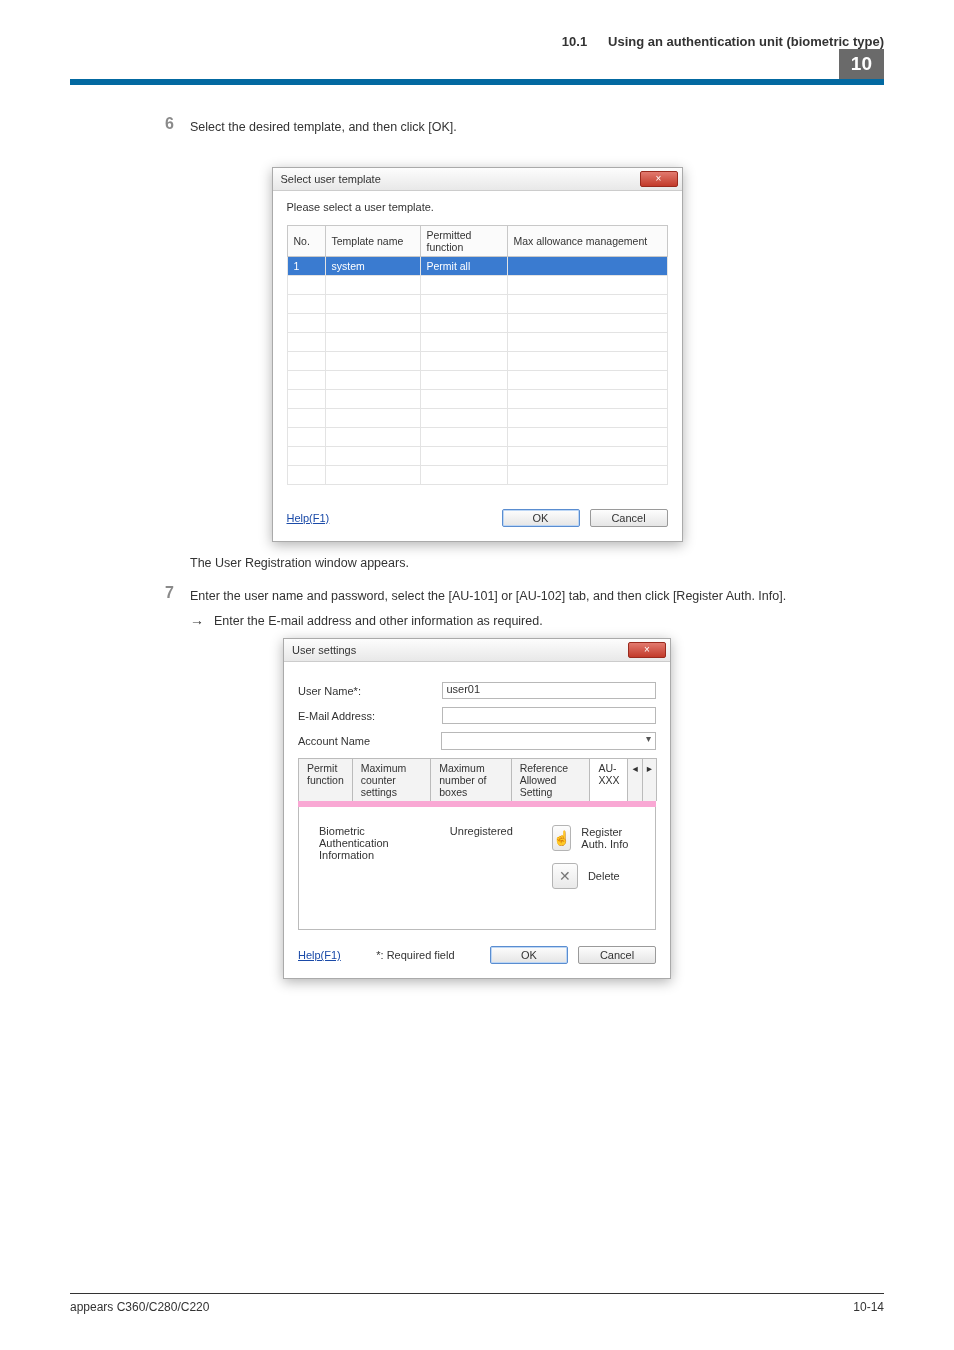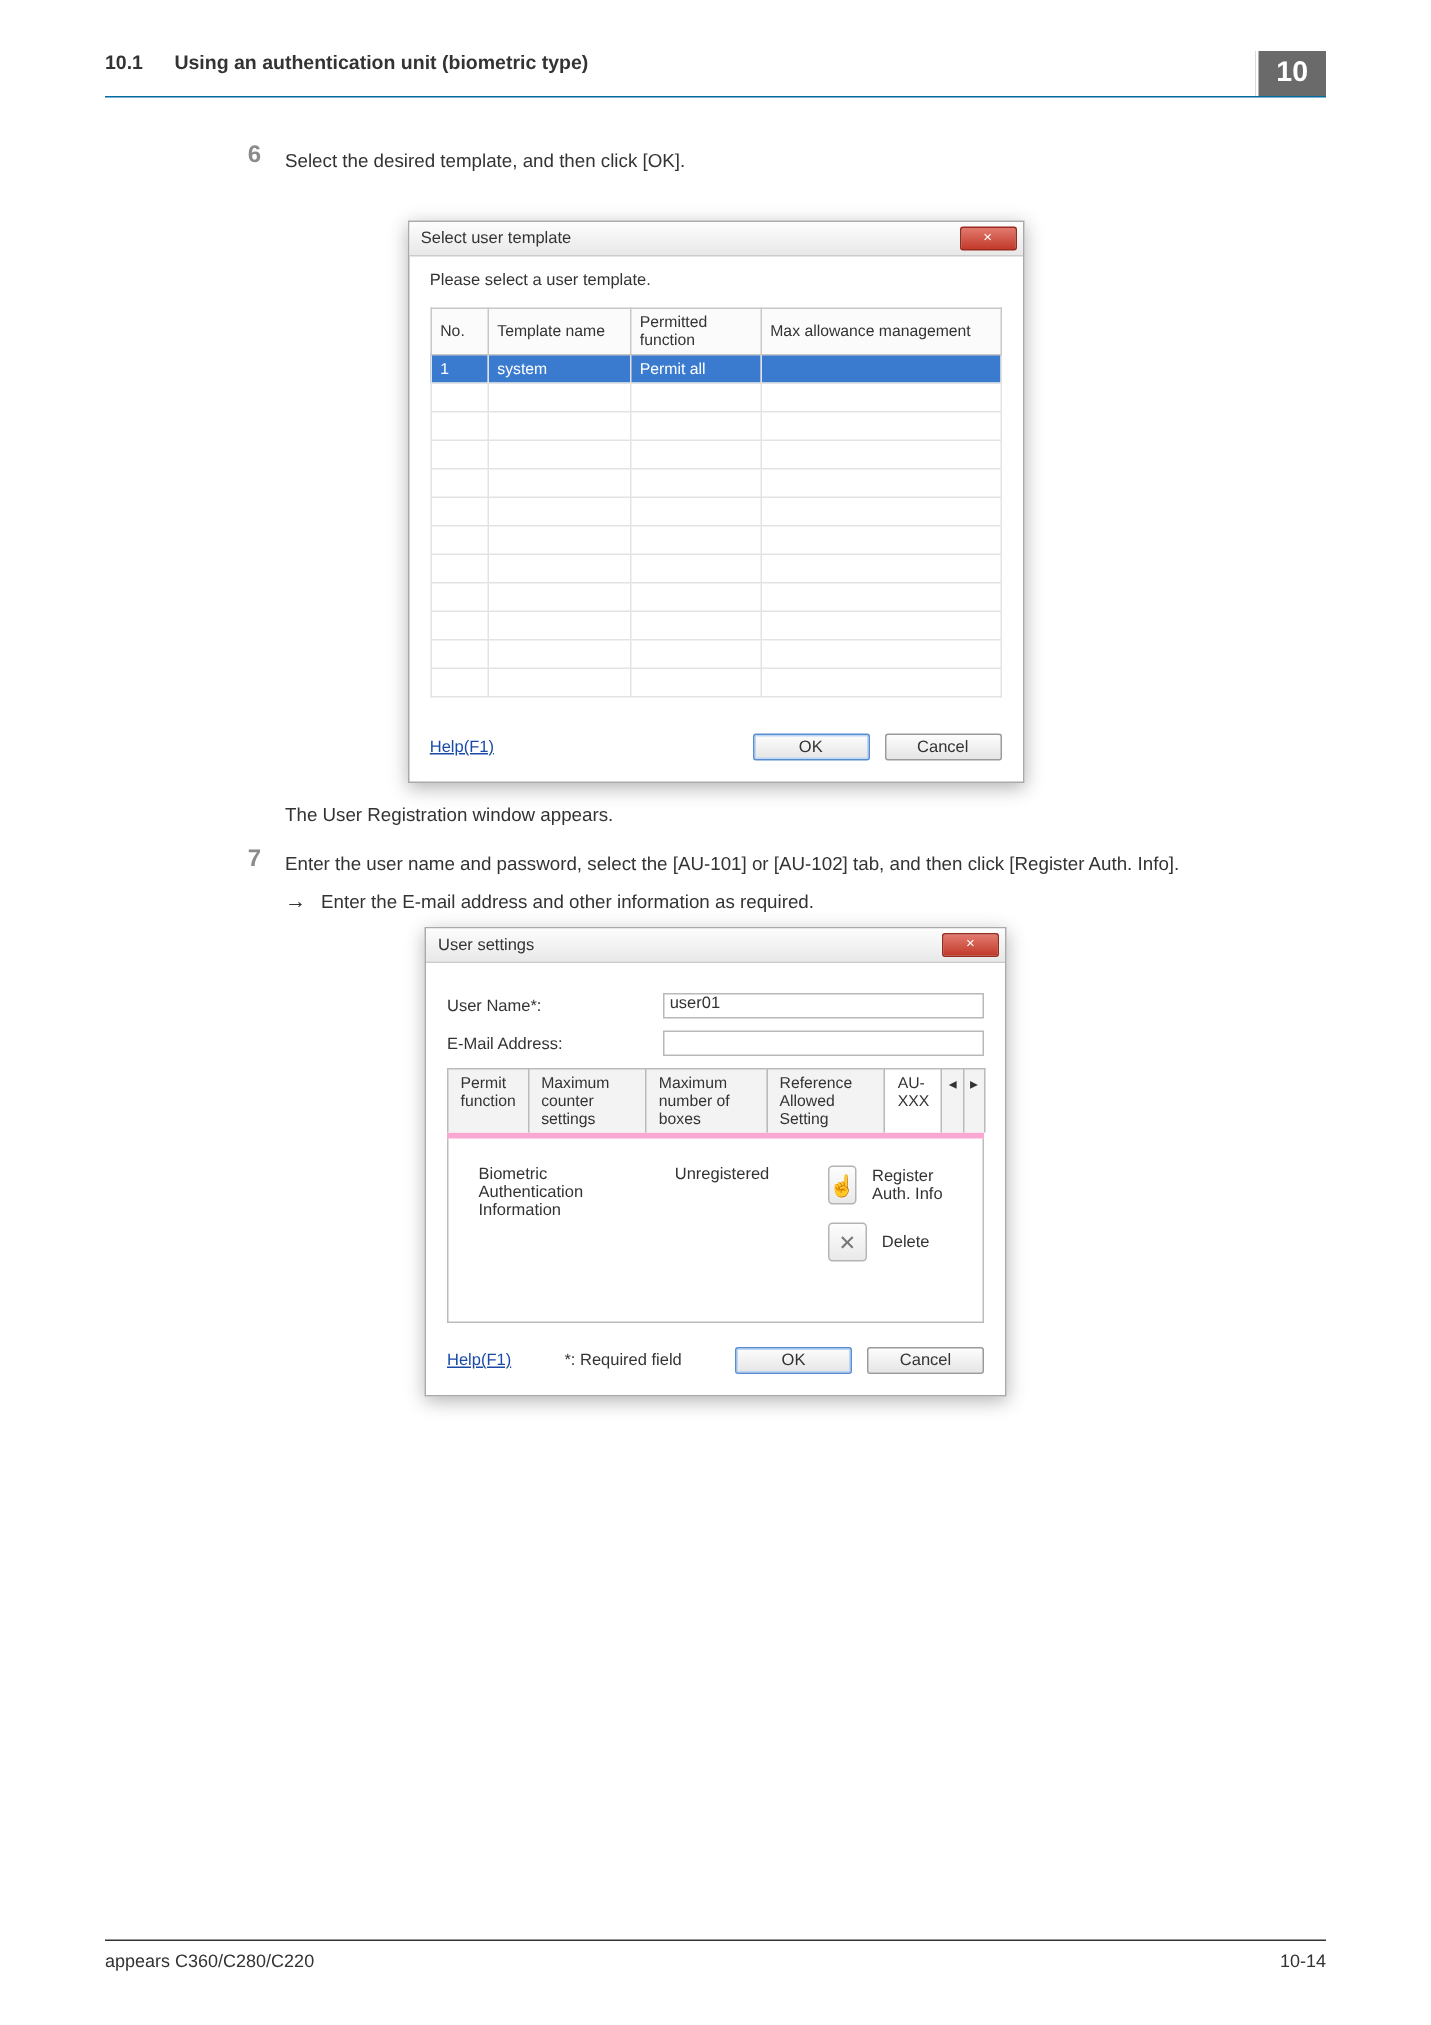--- a/index.html
+++ b/index.html
@@ -11,23 +11,24 @@
     height: 1350px;
     position: relative;
     font-size: 12.5px;
   }
   .page {
     padding: 34px 70px 0 70px;
   }
   .header-row {
     display: flex;
     justify-content: space-between;
-    align-items: flex-start;
-    border-bottom: 1px solid #0369a1;
+    align-items: flex-end;
+    border-bottom: 6px solid #0369a1;
     padding-bottom: 3px;
+    flex-direction: column;
   }
   .header-title {
     font-weight: bold;
     font-size: 13px;
   }
   .chapter-badge {
     background: #6a6a6a;
     color: #fff;
     font-weight: bold;
     font-size: 19px;
@@ -160,21 +161,21 @@
   .form-select {
     border: 1px solid #b8b8b8;
     height: 18px; width: 254px; font-size:11px; background:#fff;
     position: relative;
   }
   .form-select::after {
     content: "▾"; position:absolute; right:4px; top:0; font-size:10px; color:#555;
   }
   .tabstrip {
     display: flex;
-    border-bottom: 4px solid #f9a8d4;
+    border-bottom: 6px solid #f9a8d4;
     font-size: 10.5px;
     gap: 0;
     margin-top: 6px;
   }
   .tab {
     border: 1px solid #bbb;
     border-bottom: none;
     padding: 3px 8px;
     background: #f3f3f3;
     margin-right: -1px;
@@ -363,20 +364,24 @@
     </div>
     <div class="dlg-body">
       <div class="form-rows">
         <div class="form-row">
           <span class="form-label">User Name*:</span>
           <span class="form-input">user01</span>
         </div>
         <div class="form-row">
           <span class="form-label">E-Mail Address:</span>
           <span class="form-input"></span>
+        </div>
+        <div class="form-row">
+          <span class="form-label">Account Name</span>
+          <span class="form-select"></span>
         </div>
       </div>
 
       <div class="tabstrip">
         <div class="tab">Permit function</div>
         <div class="tab">Maximum counter settings</div>
         <div class="tab">Maximum number of boxes</div>
         <div class="tab">Reference Allowed Setting</div>
         <div class="tab active">AU-XXX</div>
         <div class="tab small">◂</div>

